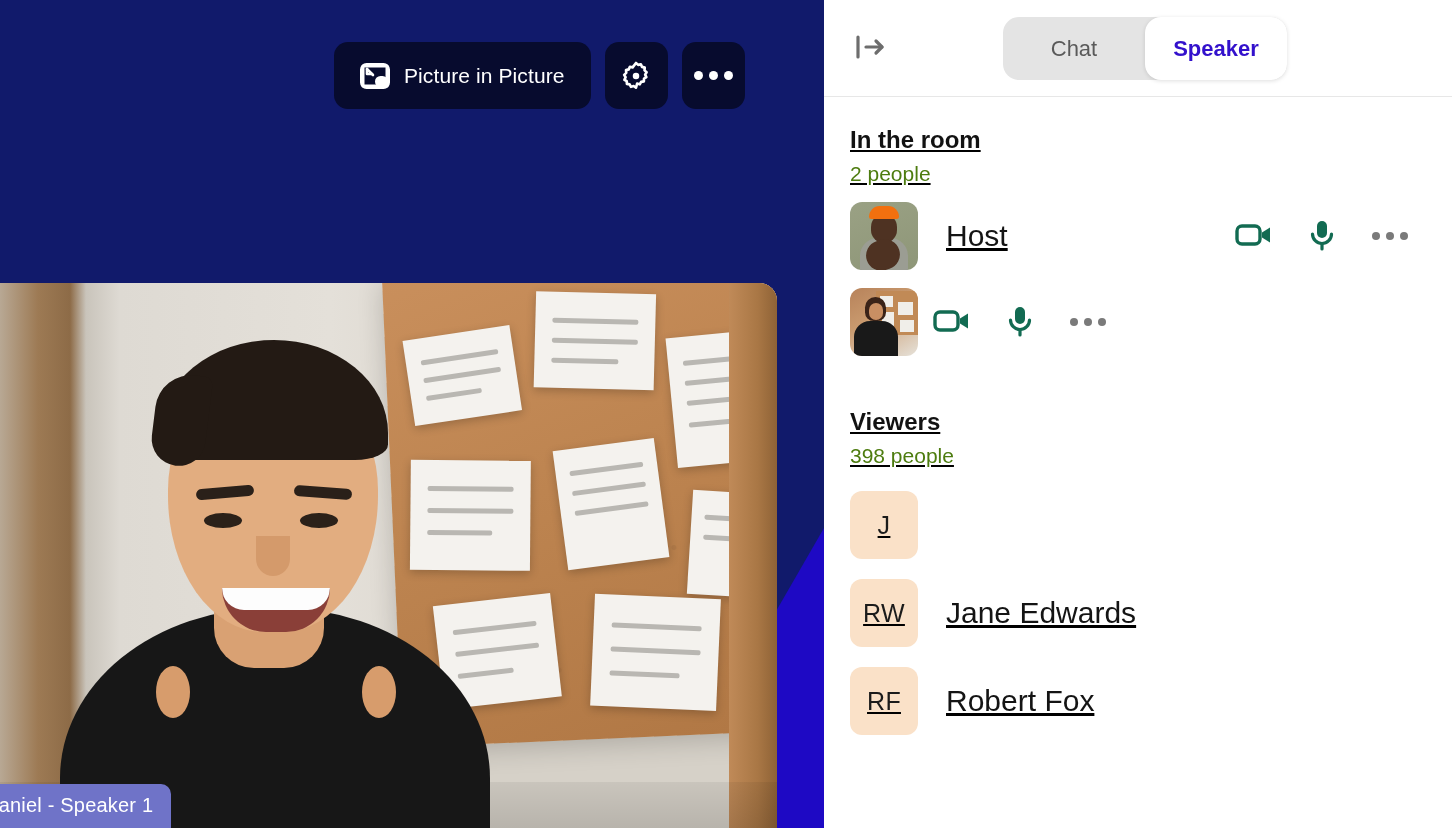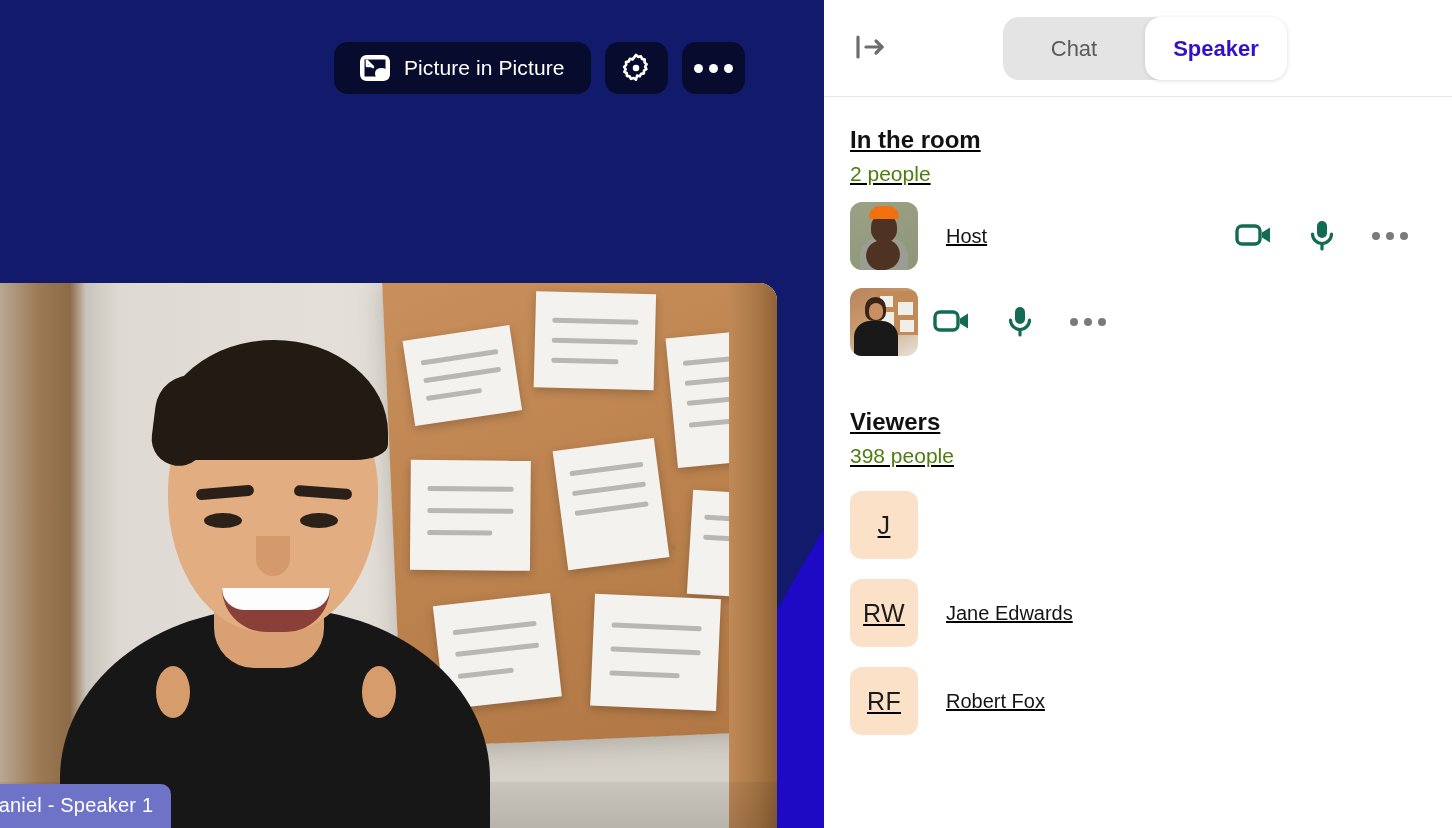--- a/index.html
+++ b/index.html
@@ -33,21 +33,21 @@
   .stage-toolbar {
     position: absolute;
     top: 42px; left: 334px;
     display: flex; align-items: center; gap: 14px;
     z-index: 6;
   }
   .tb-btn {
     background: #070b2e;
     border: none;
     border-radius: 14px;
-    height: 52px;
+    height: 67px;
     color: #ffffff;
     display: flex; align-items: center; justify-content: center;
     gap: 14px;
     cursor: pointer;
     padding: 0 26px;
     font-family: "Liberation Sans", sans-serif;
   }
   .tb-btn.square { width: 63px; padding: 0; }
   .tb-label { font-size: 21px; font-weight: 400; letter-spacing: .1px; white-space: nowrap; }
   .tb-icon { display: flex; align-items: center; justify-content: center; }
@@ -245,21 +245,21 @@
   .avatar-initials {
     width: 68px; height: 68px; border-radius: 12px;
     flex: 0 0 68px;
     background: #fae1c8;
     color: #1b1b1b;
     display: flex; align-items: center; justify-content: center;
     font-size: 25px; letter-spacing: .3px;
   }
   .person-name {
     margin-left: 28px;
-    font-size: 20px;
+    font-size: 30px;
     color: #141414;
     flex: 1;
     white-space: nowrap;
   }
   .row-actions { display: flex; align-items: center; gap: 0; }
   .act-btn {
     background: none; border: none; cursor: pointer;
     width: 68px; height: 44px;
     display: flex; align-items: center; justify-content: center;
     padding: 0;

